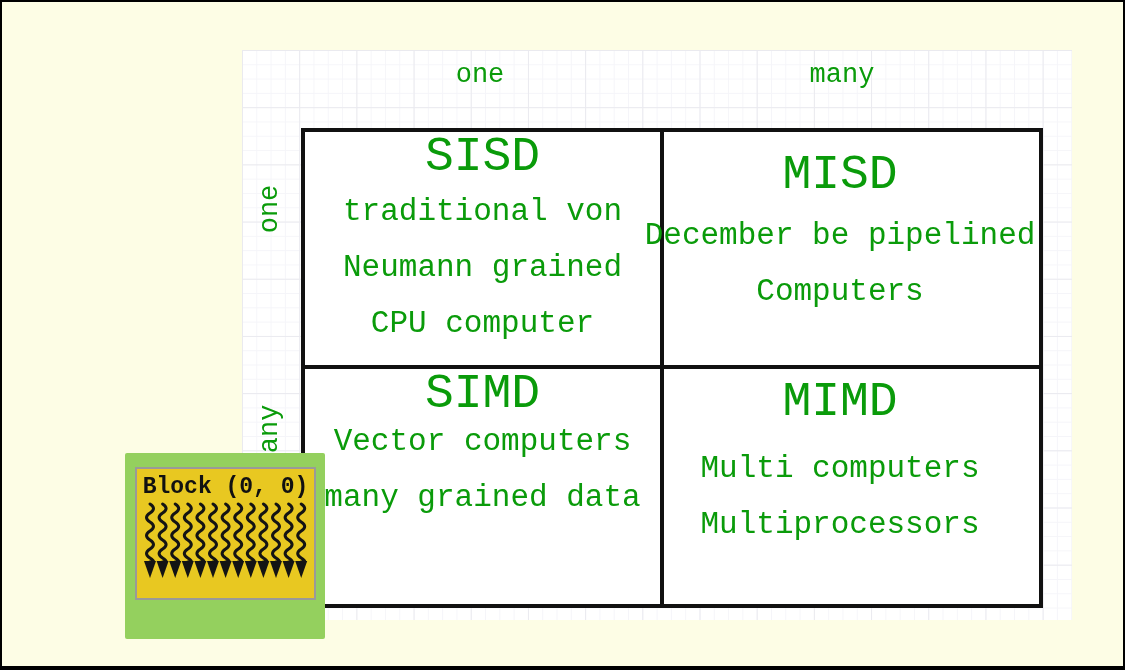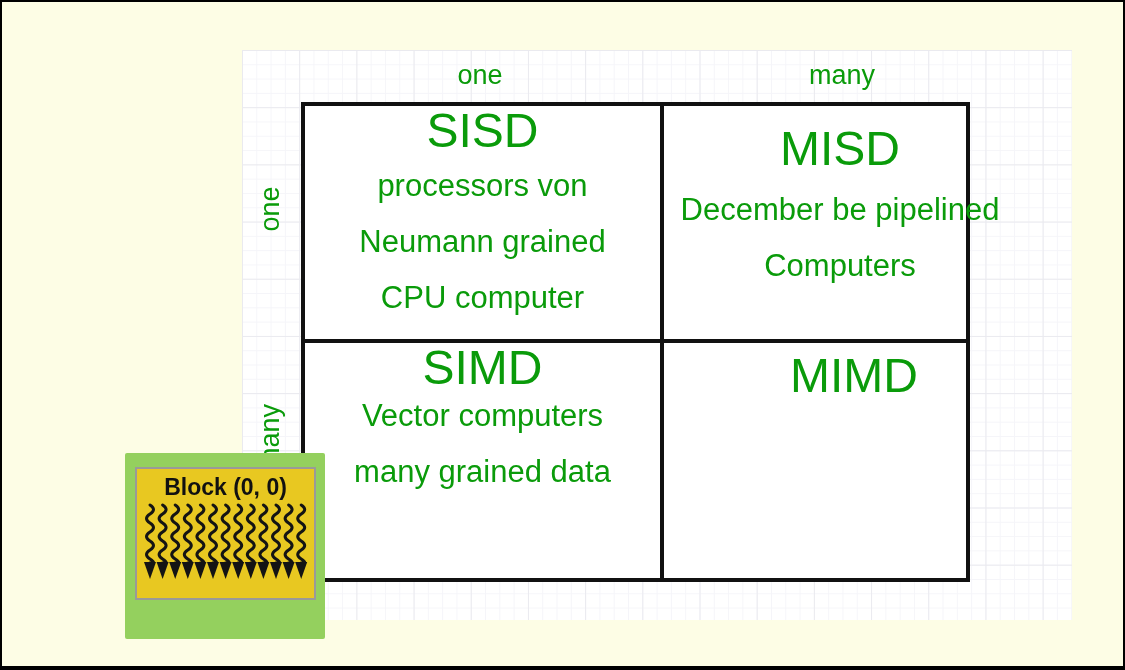--- a/index.html
+++ b/index.html
@@ -1,20 +1,20 @@
 <!DOCTYPE html>
 <html style="--page-bg: #fdfde5; --frame-border: #000000; --canvas-bg: #ffffff; --grid-minor: #f5f5f9; --grid-major: #eaeaef; --table-border: #111111; --cell-bg: #ffffff; --green-text: #0a9b0a; --block-fill: #e8c821; --block-border: #9a9a98; --block-selection: #94d05e; --block-text: #111111;"><head>
 <meta charset="utf-8">
 <style>
   html,body { margin:0; padding:0; background:#fff; }
   .frame {
     position:relative; width:1125px; height:670px; overflow:hidden;
     background: var(--page-bg);
     box-shadow: inset 0 0 0 2px var(--frame-border), inset 0 -4px 0 0 var(--frame-border);
-    font-family:Liberation Sans, sans-serif;
+    font-family:Liberation Mono, monospace;
   }
   .canvas {
     position:absolute; left:242px; top:50px; width:830px; height:570px;
     background-color: var(--canvas-bg);
     background-image:
       linear-gradient(to right, var(--grid-major) 1px, transparent 1px),
       linear-gradient(to bottom, var(--grid-major) 1px, transparent 1px),
       linear-gradient(to right, var(--grid-minor) 1px, transparent 1px),
       linear-gradient(to bottom, var(--grid-minor) 1px, transparent 1px);
     background-size: 57.2px 57.2px, 57.2px 57.2px, 14.3px 14.3px, 14.3px 14.3px;
@@ -26,36 +26,36 @@
   .col-header.one  { left:380px; }
   .col-header.many { left:742px; }
   .row-header {
     position:absolute; left:210px; width:120px; height:30px; text-align:center;
     font-size:27px; line-height:30px; color:var(--green-text);
     transform:rotate(-90deg);
   }
   .row-header.one  { top:194px; }
   .row-header.many { top:422px; }
   .matrix {
-    position:absolute; left:301px; top:102px; width:669px; height:480px;
+    position:absolute; left:301px; top:128px; width:742px; height:480px;
     border:4px solid var(--table-border); box-sizing:border-box;
     background:var(--cell-bg);
   }
   .vline { position:absolute; left:355px; top:0; bottom:0; width:4px; background:var(--table-border); }
   .hline { position:absolute; top:233px; left:0; right:0; height:4px; background:var(--table-border); }
   .cell {
     position:absolute; display:flex; flex-direction:column; align-items:center;
     color:var(--green-text); text-align:center;
   }
   .cell .title { font-size:48px; line-height:50px; white-space:nowrap; }
   .cell .line  { font-size:31px; line-height:56px; white-space:nowrap; }
   .c1 { left:0;     top:0;     width:355px; height:233px; }
   .c2 { left:359px; top:0;     width:352px; height:233px; }
   .c3 { left:0;     top:237px; width:355px; height:235px; }
-  .c4 { left:359px; top:237px; width:352px; height:235px;padding-left:14px; }
+  .c4 { left:359px; top:237px; width:352px; height:235px; }
   .c1 { padding-top:0; }    .c1 .body { margin-top:2px; }
   .c2 { padding-top:18px; } .c2 .body { margin-top:8px; }
   .c3 { }  .c3 .body { margin-top:-5px; }
   .c4 { padding-top:8px; }  .c4 .body { margin-top:14px; }
   .selection {
     position:absolute; left:125px; top:453px; width:200px; height:186px;
     background:var(--block-selection); border-radius:2px; z-index:5;
   }
   .block {
     position:absolute; left:10px; top:14px; width:181px; height:133px;
@@ -82,21 +82,21 @@
   <div class="row-header one">one</div>
   <div class="row-header many">many</div>
 
   <div class="matrix">
     <div class="vline"></div>
     <div class="hline"></div>
 
     <div class="cell c1">
       <div class="title">SISD</div>
       <div class="body">
-        <div class="line">processors von</div>
+        <div class="line">traditional von</div>
         <div class="line">Neumann grained</div>
         <div class="line">CPU computer</div>
       </div>
     </div>
 
     <div class="cell c2">
       <div class="title">MISD</div>
       <div class="body">
         <div class="line">December be pipelined</div>
         <div class="line">Computers</div>
@@ -106,20 +106,24 @@
     <div class="cell c3">
       <div class="title">SIMD</div>
       <div class="body">
         <div class="line">Vector computers</div>
         <div class="line">many grained data</div>
       </div>
     </div>
 
     <div class="cell c4">
       <div class="title">MIMD</div>
+      <div class="body">
+        <div class="line">Multi computers</div>
+        <div class="line">Multiprocessors</div>
+      </div>
     </div>
   </div>
 
   <div class="selection">
     <div class="block">
       <div class="block-label">Block (0, 0)</div>
       <svg width="167" height="92" viewBox="0 0 167 92">
         <defs>
           <g id="sq">
             <path d="M0 0 Q7 4.5 0 9 T0 18 T0 27 T0 36 T0 45 T0 54 T0 58" fill="none" stroke="#141414" stroke-width="3" stroke-linecap="round"></path>

